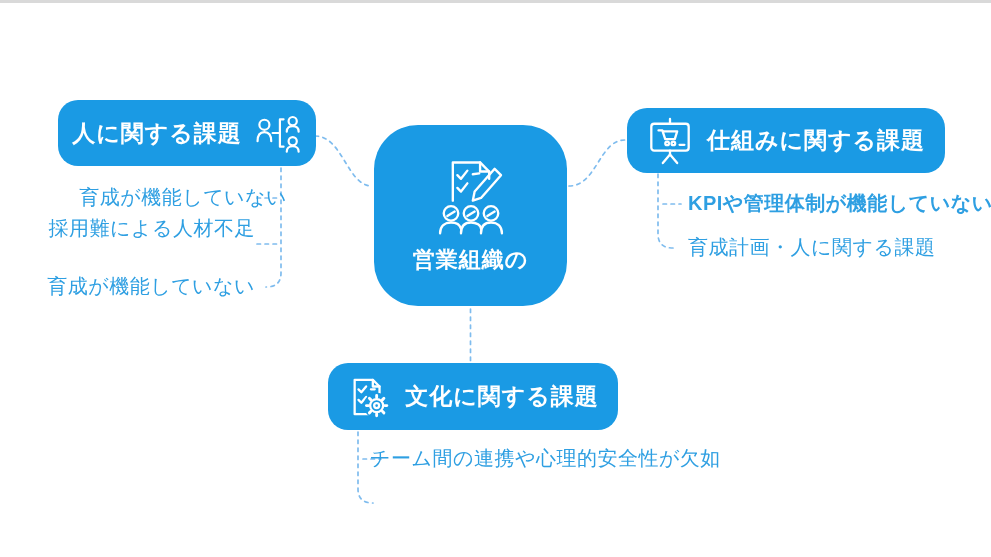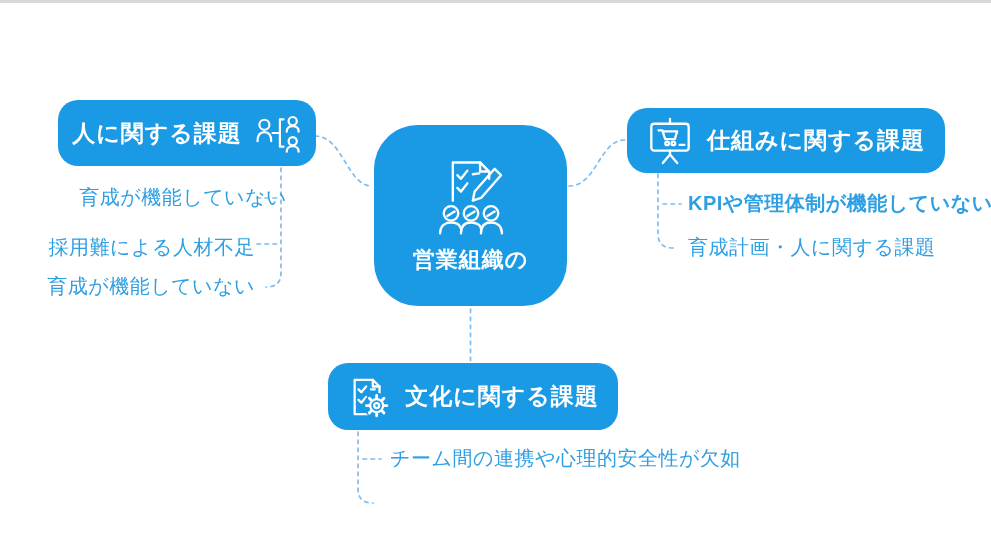--- a/index.html
+++ b/index.html
@@ -34,25 +34,25 @@
   }
   .center-title{font-size:22px;font-weight:700;line-height:1.35;text-align:center;letter-spacing:1px;}
   .node .icon{flex:0 0 auto;display:block;}
 
   .item{
     position:absolute;color:var(--item);font-size:20px;font-weight:500;
     letter-spacing:0.5px;white-space:nowrap;line-height:22px;
   }
   .item.right-align{text-align:right;}
   .item-p1{top:186px;right:704px;margin-left:13px;}
-  .item-p2{top:236px;right:736px;}
+  .item-p2{top:217px;right:736px;}
   .item-p3{top:275px;right:736px;}
   .item-s1{left:688px;top:192px;font-weight:bold;}
   .item-s2{left:688px;top:236px;}
-  .item-c1{left:390px;top:447px;}
+  .item-c1{left:370px;top:447px;}
   .item-c2{left:390px;top:491px;}
 </style>
 </head>
 <body>
 
 <div class="canvas">
   <div class="top-edge"></div>
 
   <svg class="connectors" viewBox="0 0 991 557">
 

